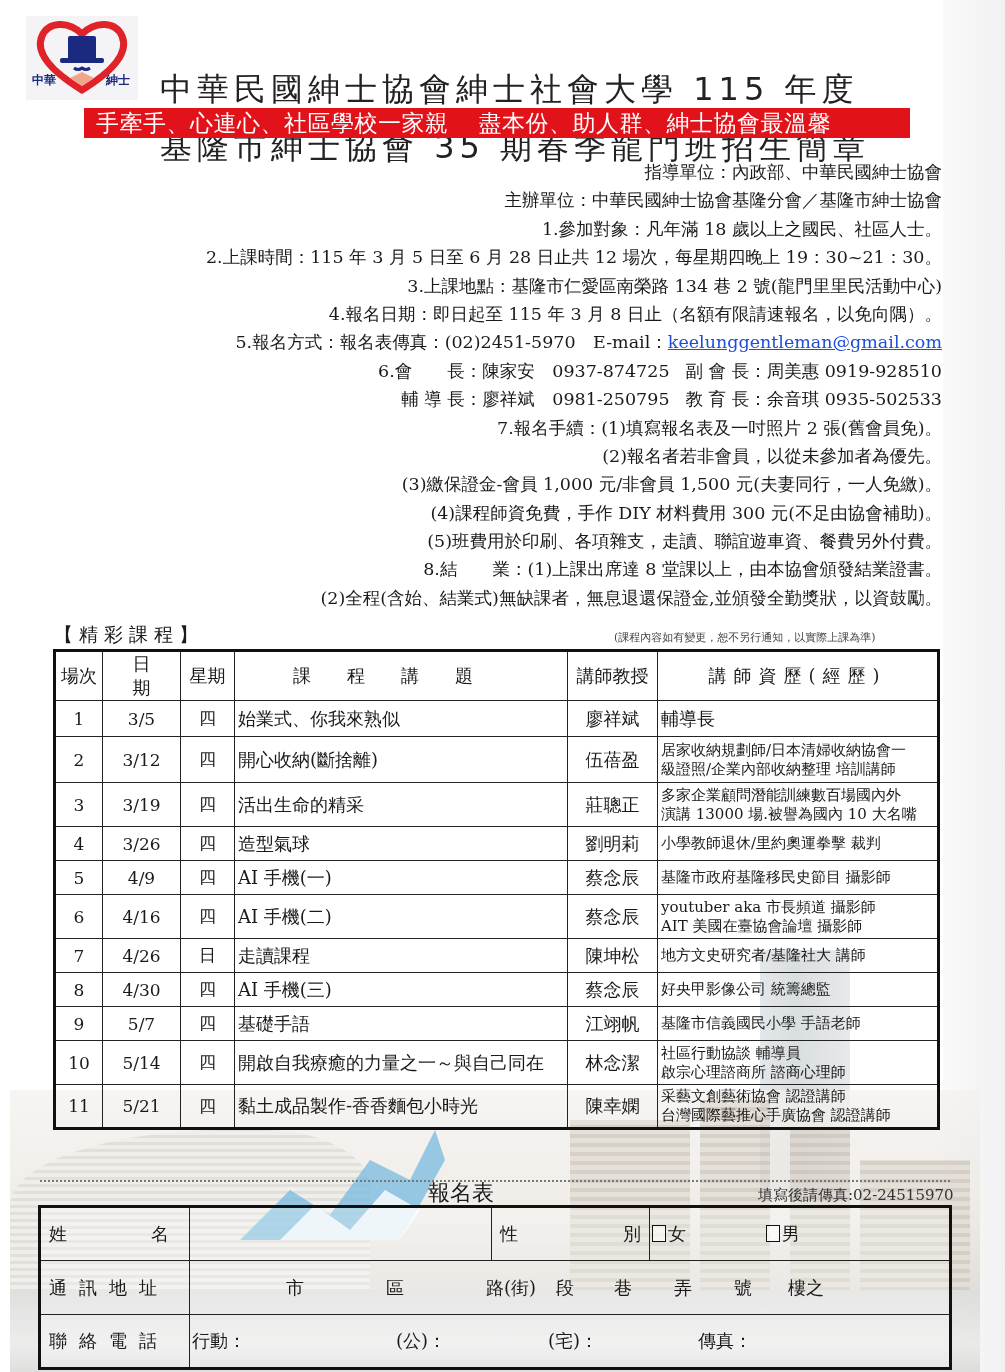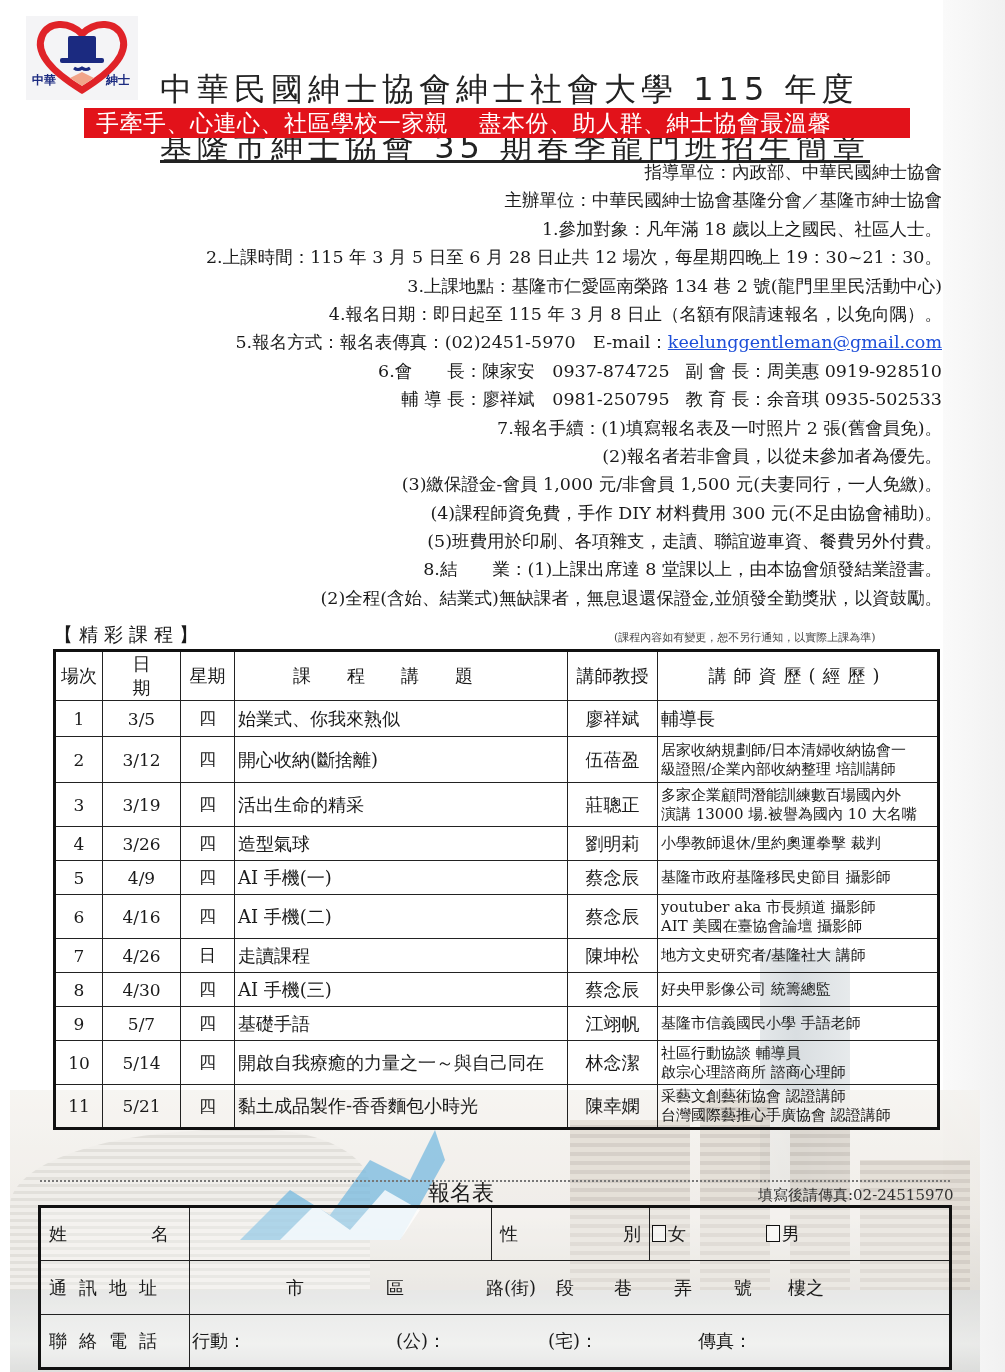--- a/index.html
+++ b/index.html
@@ -15,21 +15,21 @@
   .bg-photo .ship { position:absolute; left:0; top:40px; width:360px; height:190px; background: repeating-linear-gradient(0deg,#d9d6d0 0 3px,#ece9e4 3px 7px); border-radius: 60% 30% 0 0 / 40% 30% 0 0; }
   .bg-photo .bldg { position:absolute; background: repeating-linear-gradient(0deg,#c9c1b7 0 4px,#ddd6cc 4px 9px); }
   .bg-photo .water { position:absolute; left:0; top:200px; width:100%; height:90px; background: linear-gradient(180deg,#d5d6d4,#e6e7e5 60%,#cfd0ce); }
   .bg-photo .wave { position:absolute; left:210px; top:30px; width:230px; height:130px; }
   .tower { position:absolute; left:760px; top:950px; width:90px; height:250px; background: linear-gradient(90deg,#c3cbd0,#aab5bc 40%,#c9d0d4); opacity: 0.45; }
 
   
   .logo { position: absolute; left: 26px; top: 16px; width: 112px; height: 84px; }
   .title-line { position: absolute; left: 160px; font-family: "DejaVu Sans", sans-serif; font-size: 32px; letter-spacing: 5px; color: #222; font-weight: normal; white-space: nowrap; margin-top: 48px; }
   .title-1 { top: 20px; }
-  .title-2 { top: 78px; text-decoration: underline; }
+  .title-2 { top: 78px; }
   .slogan { position: absolute; left: 84px; top: 108px; width: 826px; height: 30px; background: #e2121a; color: #fff; font-family: "DejaVu Sans", sans-serif; font-size: 23px; line-height: 30px; padding-left: 12px; white-space: nowrap; letter-spacing: 0.5px; }
   .slogan span + span { margin-left: 30px; }
 
   
   .info { position: absolute; left: 42px; top: 158px; width: 900px; font-size: 17.5px; line-height: 28.4px; }
   .info .row { white-space: nowrap; height: 28.4px; text-align: right; }
   .info .num { display: inline-block; width: 30px; }
   .info .lbl { font-weight: normal; }
   .info .indent { padding-left: 130px; }
   .info .link { color: #1d4ed8; text-decoration: underline; margin-top: 32px; }

